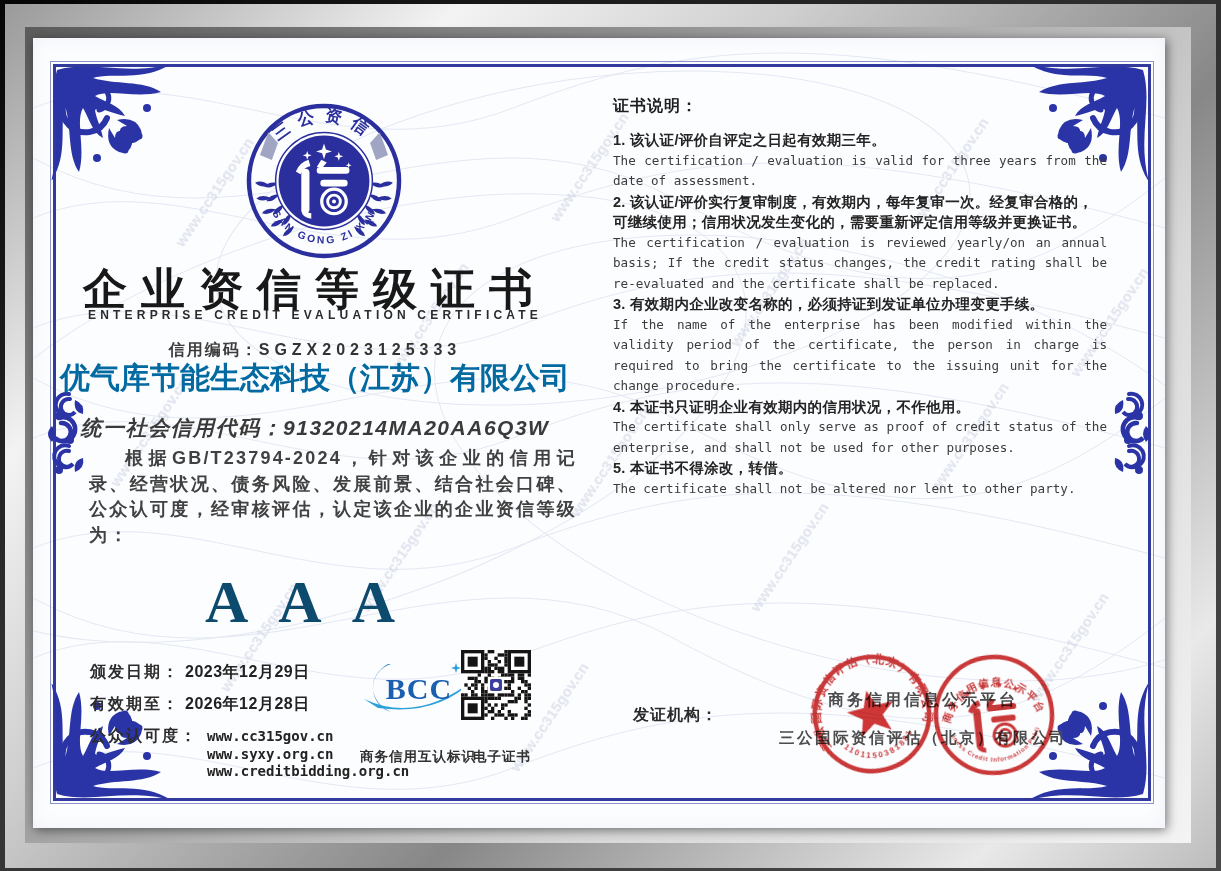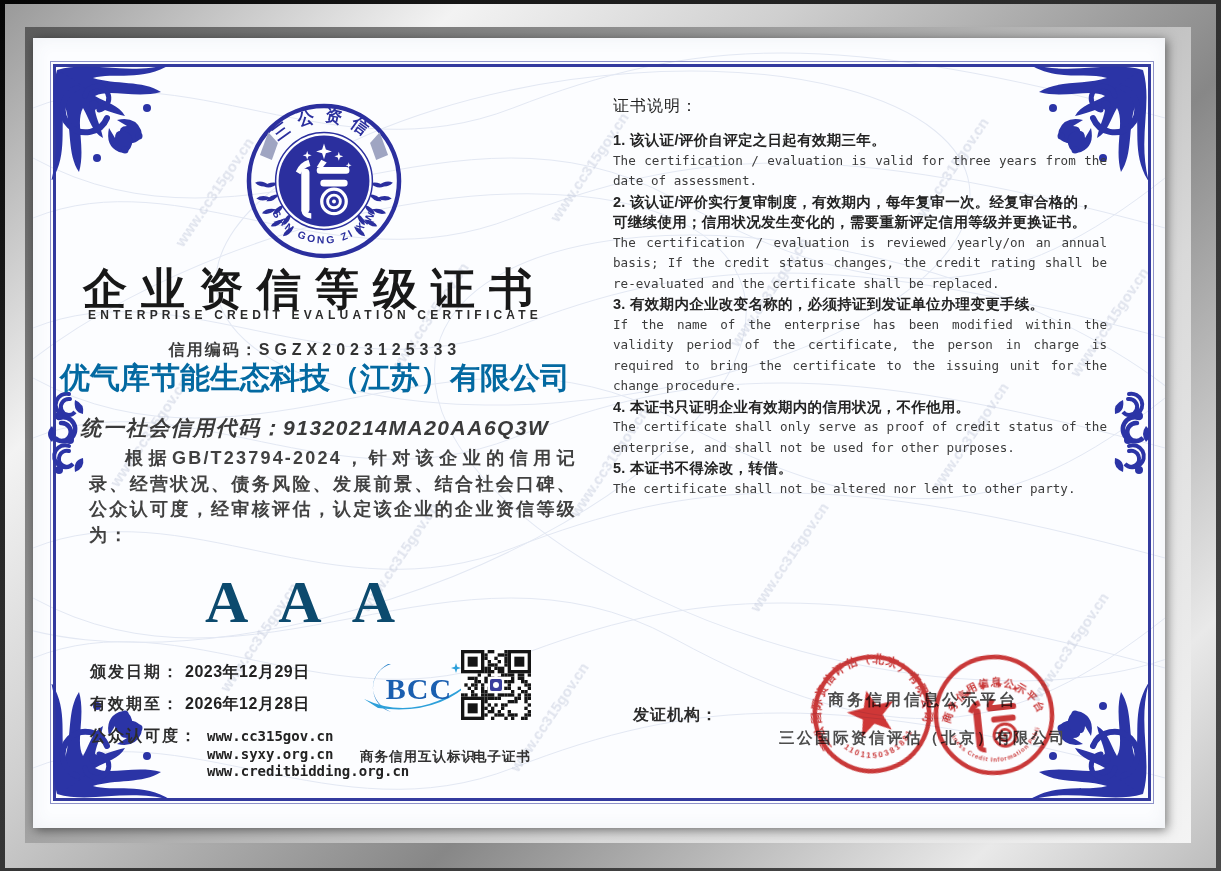--- a/index.html
+++ b/index.html
@@ -33,21 +33,21 @@
              color:#414141;letter-spacing:2.2px;text-align:justify;text-indent:2em;}
   .rating{top:508px;font-family:"Liberation Serif",serif;font-weight:700;font-size:60px;
           letter-spacing:30px;color:#0c4a6e;white-space:nowrap;margin-top:22px;}
   .meta-row{left:57px;font-size:16px;font-weight:700;color:#222;white-space:nowrap;}
   .meta-row .lbl{letter-spacing:2px;display:inline-block;width:95px;color:#2c2c2c;}
   .meta-row .val{letter-spacing:.5px;}
   .urls{left:174px;font-family:"DejaVu Sans Mono",monospace;font-size:14px;font-weight:700;
         color:#232323;line-height:17.5px;white-space:nowrap;}
   .mark-lbl{font-size:13.5px;font-weight:700;color:#303030;letter-spacing:1px;white-space:nowrap;}
   
-  .notes-header{left:580px;top:58px;font-size:16px;font-weight:400;color:#1e1e1e;letter-spacing:1px;}
+  .notes-header{left:580px;top:58px;font-size:16px;font-weight:700;color:#1e1e1e;letter-spacing:1px;}
   .notes{left:580px;top:92px;width:494px;}
   .note-zh{font-size:14.5px;font-weight:700;color:#242424;line-height:20.5px;letter-spacing:.3px;}
   .note-en{font-family:"DejaVu Sans Mono",monospace;font-size:12.6px;color:#3c3c3c;
            line-height:20.5px;text-align:justify;}
   .issuer-lbl{left:600px;top:654px;font-size:16px;font-weight:700;color:#2b2b2b;letter-spacing:1px;margin-top:13px;}
   .issuer-line1{left:700px;top:652px;width:380px;text-align:center;font-size:16px;font-weight:700;
                 color:#4c4c4c;letter-spacing:3px;white-space:nowrap;}
   .issuer-line2{left:688px;top:690px;width:404px;text-align:center;font-size:15.5px;font-weight:700;
                 color:#4c4c4c;letter-spacing:2.5px;white-space:nowrap;}
   .seal{opacity:.9;mix-blend-mode:multiply;}

